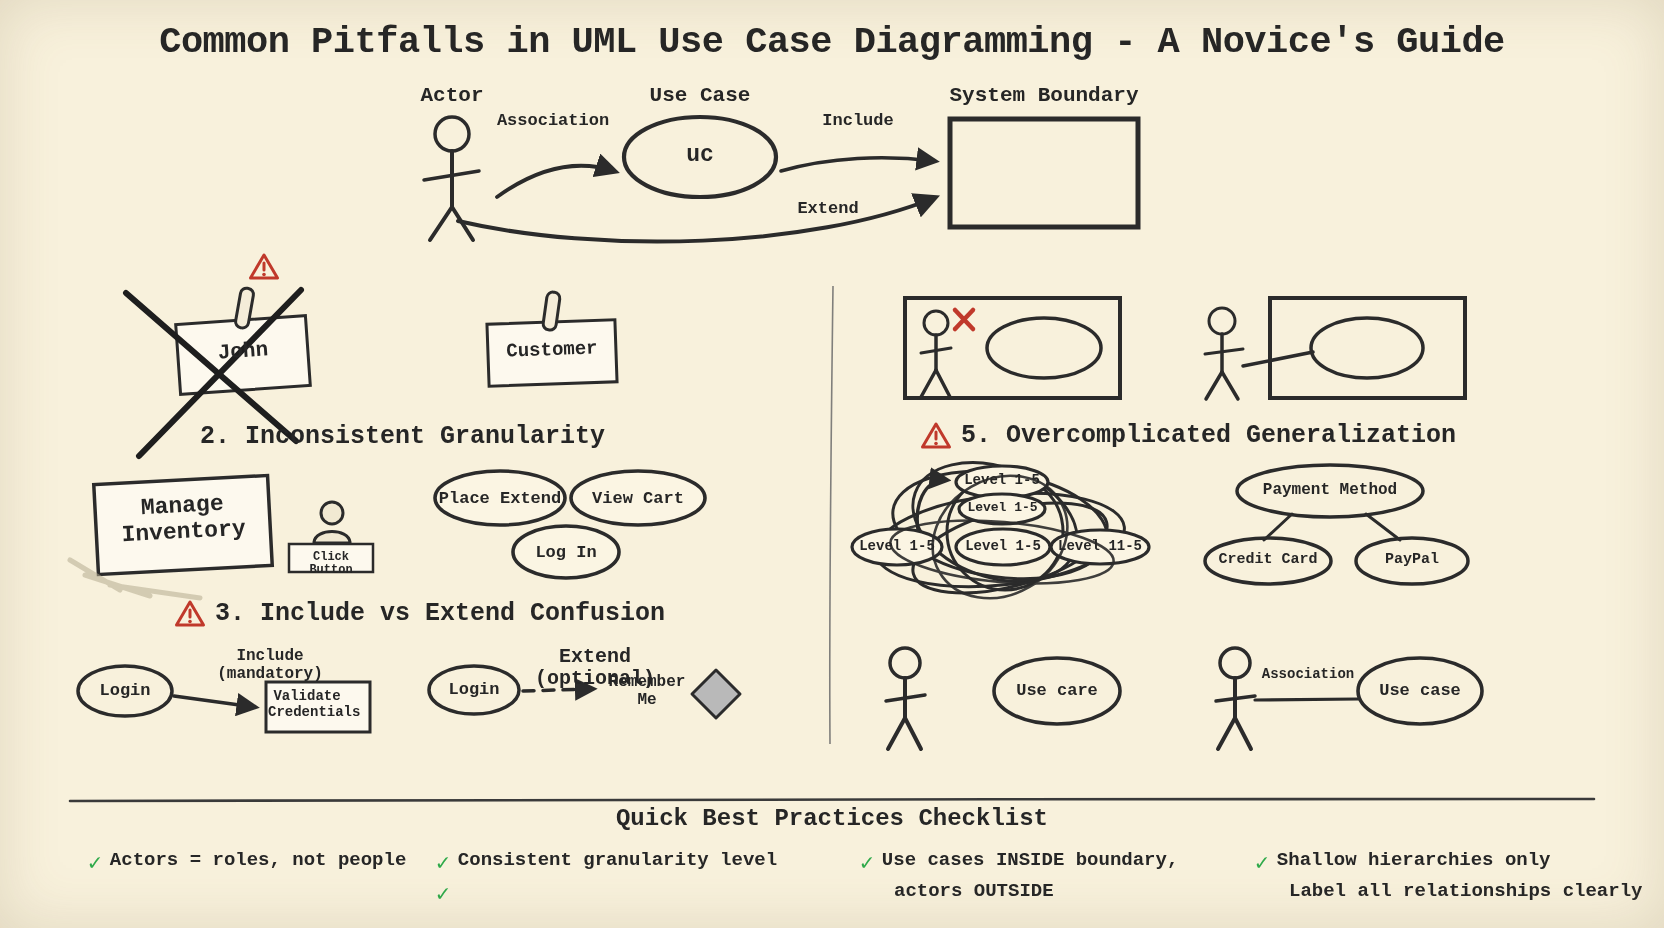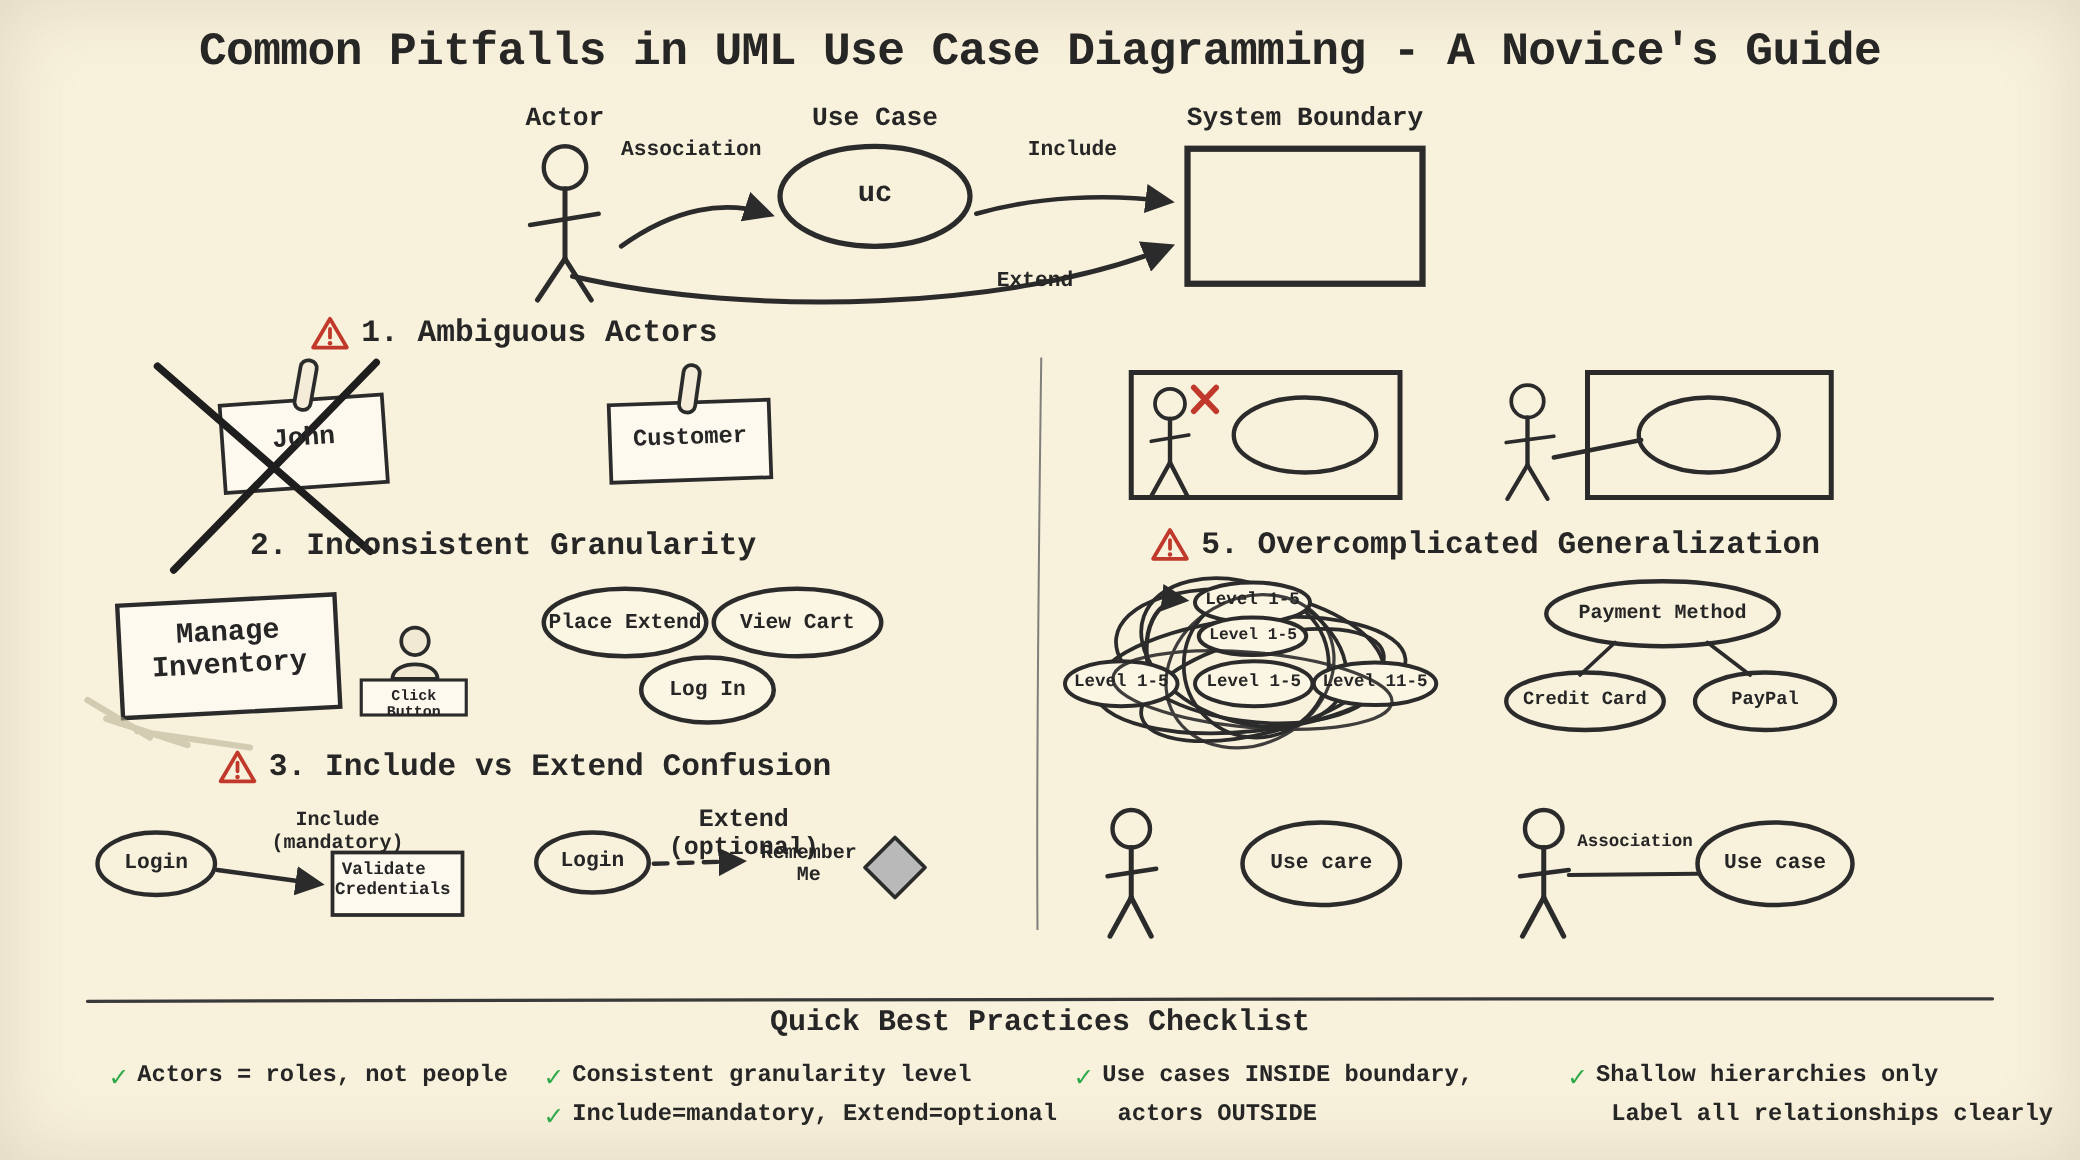--- a/index.html
+++ b/index.html
@@ -152,29 +152,28 @@
   </svg>
 
   <div class="lbl title b">Common Pitfalls in UML Use Case Diagramming - A Novice's Guide</div>
 
   <div class="lbl b" style="left:402px;top:84px;width:100px;font-size:21px;">Actor</div>
   <div class="lbl" style="left:493px;top:111px;width:120px;font-size:17px;">Association</div>
   <div class="lbl b" style="left:628px;top:84px;width:144px;font-size:21px;">Use Case</div>
   <div class="lbl b" style="left:660px;top:143px;width:80px;font-size:23px;">uc</div>
   <div class="lbl" style="left:798px;top:111px;width:120px;font-size:17px;">Include</div>
   <div class="lbl b" style="left:943px;top:84px;width:202px;font-size:21px;">System Boundary</div>
-  <div class="lbl" style="left:768px;top:216px;width:120px;font-size:17px;">Extend</div>
+  <div class="lbl" style="left:768px;top:199px;width:120px;font-size:17px;">Extend</div>
 
   <div class="heading" style="left:248px;top:252px;">
     <svg class="warn-svg" width="32" height="29" viewBox="0 0 32 29">
       <path d="M16 3 L29.5 26 L2.5 26 Z" fill="none" stroke="#c0392b" stroke-width="3" stroke-linejoin="round"></path>
       <line x1="16" y1="11" x2="16" y2="18" stroke="#c0392b" stroke-width="3" stroke-linecap="round"></line>
       <circle cx="16" cy="22.5" r="1.8" fill="#c0392b"></circle>
     </svg>
-    <span>1. Ambiguous Actors</span>
   </div>
   <div class="lbl b" style="left:200px;top:423px;width:400px;font-size:25px;white-space:nowrap;">2. Inconsistent Granularity</div>
   <div class="heading" style="left:174px;top:599px;">
     <svg class="warn-svg" width="32" height="29" viewBox="0 0 32 29">
       <path d="M16 3 L29.5 26 L2.5 26 Z" fill="none" stroke="#c0392b" stroke-width="3" stroke-linejoin="round"></path>
       <line x1="16" y1="11" x2="16" y2="18" stroke="#c0392b" stroke-width="3" stroke-linecap="round"></line>
       <circle cx="16" cy="22.5" r="1.8" fill="#c0392b"></circle>
     </svg>
     <span>3. Include vs Extend Confusion</span>
   </div>
@@ -222,21 +221,20 @@
     <span class="check">✓</span>
     <span>Actors = roles, not people</span>
   </div>
 
   <div class="chk-line" style="left:436px;top:849px;">
     <span class="check">✓</span>
     <span>Consistent granularity level</span>
   </div>
   <div class="chk-line" style="left:436px;top:880px;">
     <span class="check">✓</span>
-    <span>Include=mandatory, Extend=optional</span>
   </div>
 
   <div class="chk-line" style="left:860px;top:849px;">
     <span class="check">✓</span>
     <span>Use cases INSIDE boundary,</span>
   </div>
   <div class="chk-line" style="left:894px;top:880px;">
     <span>actors OUTSIDE</span>
   </div>
 

